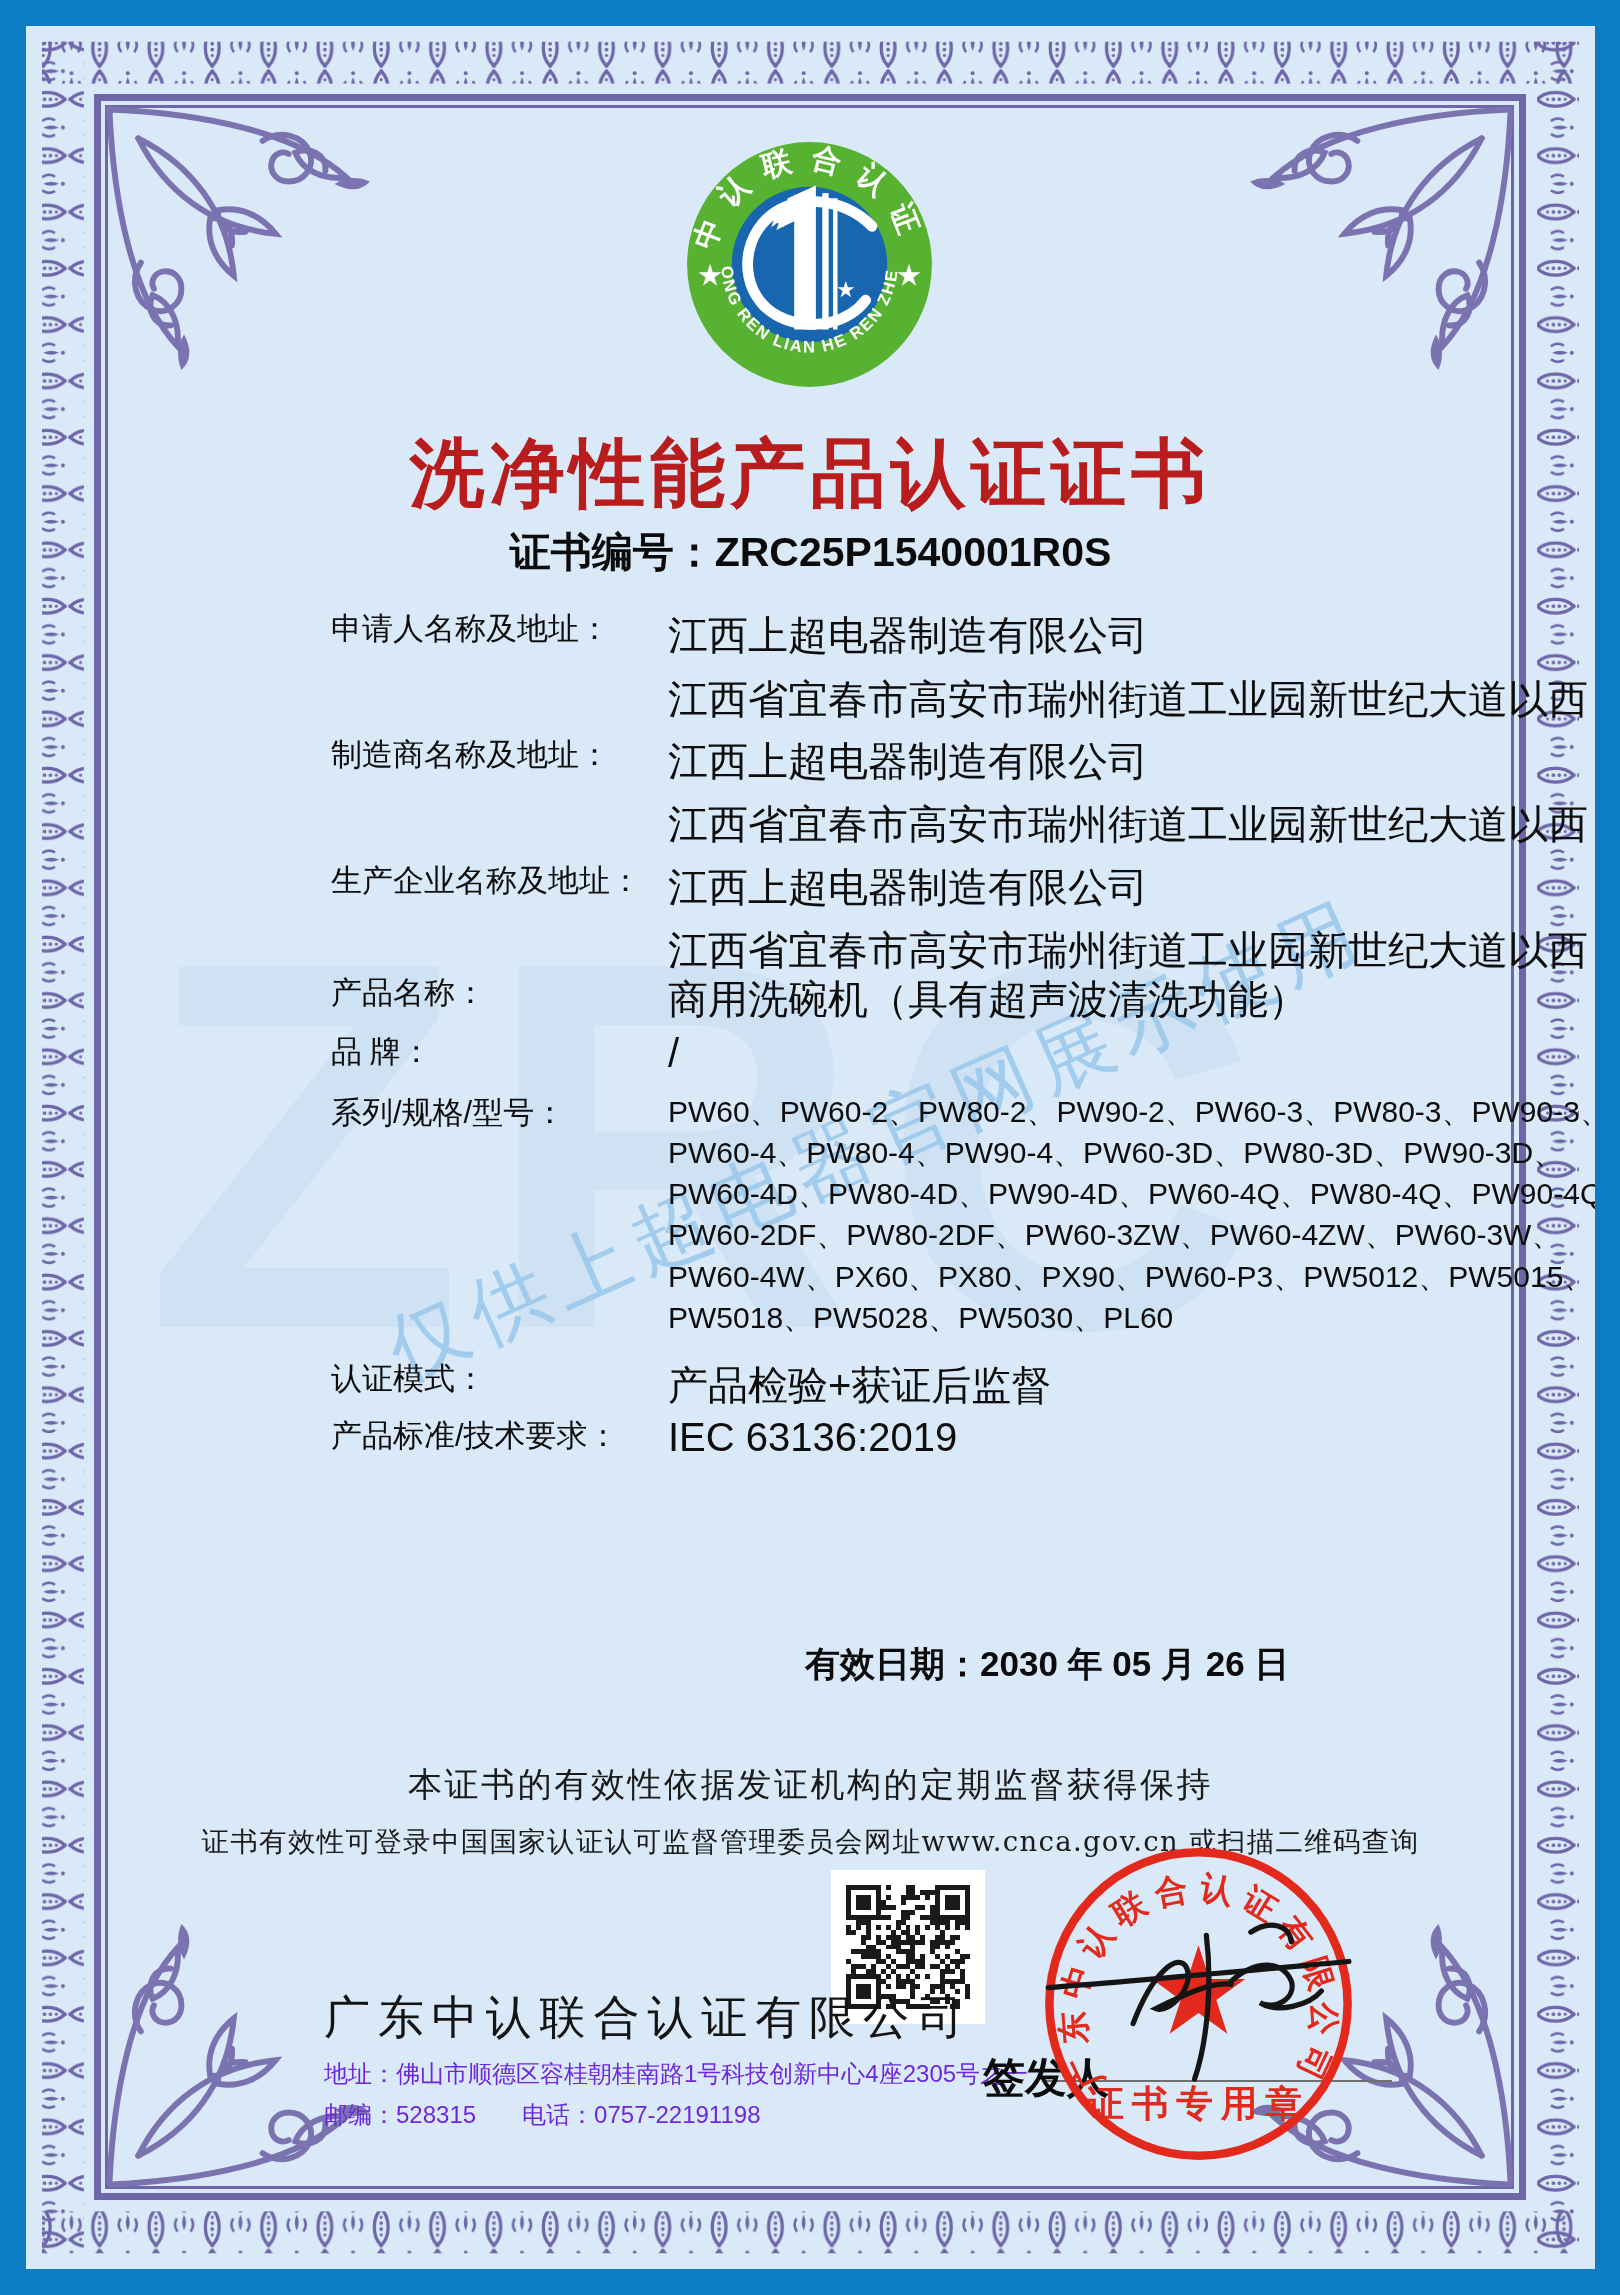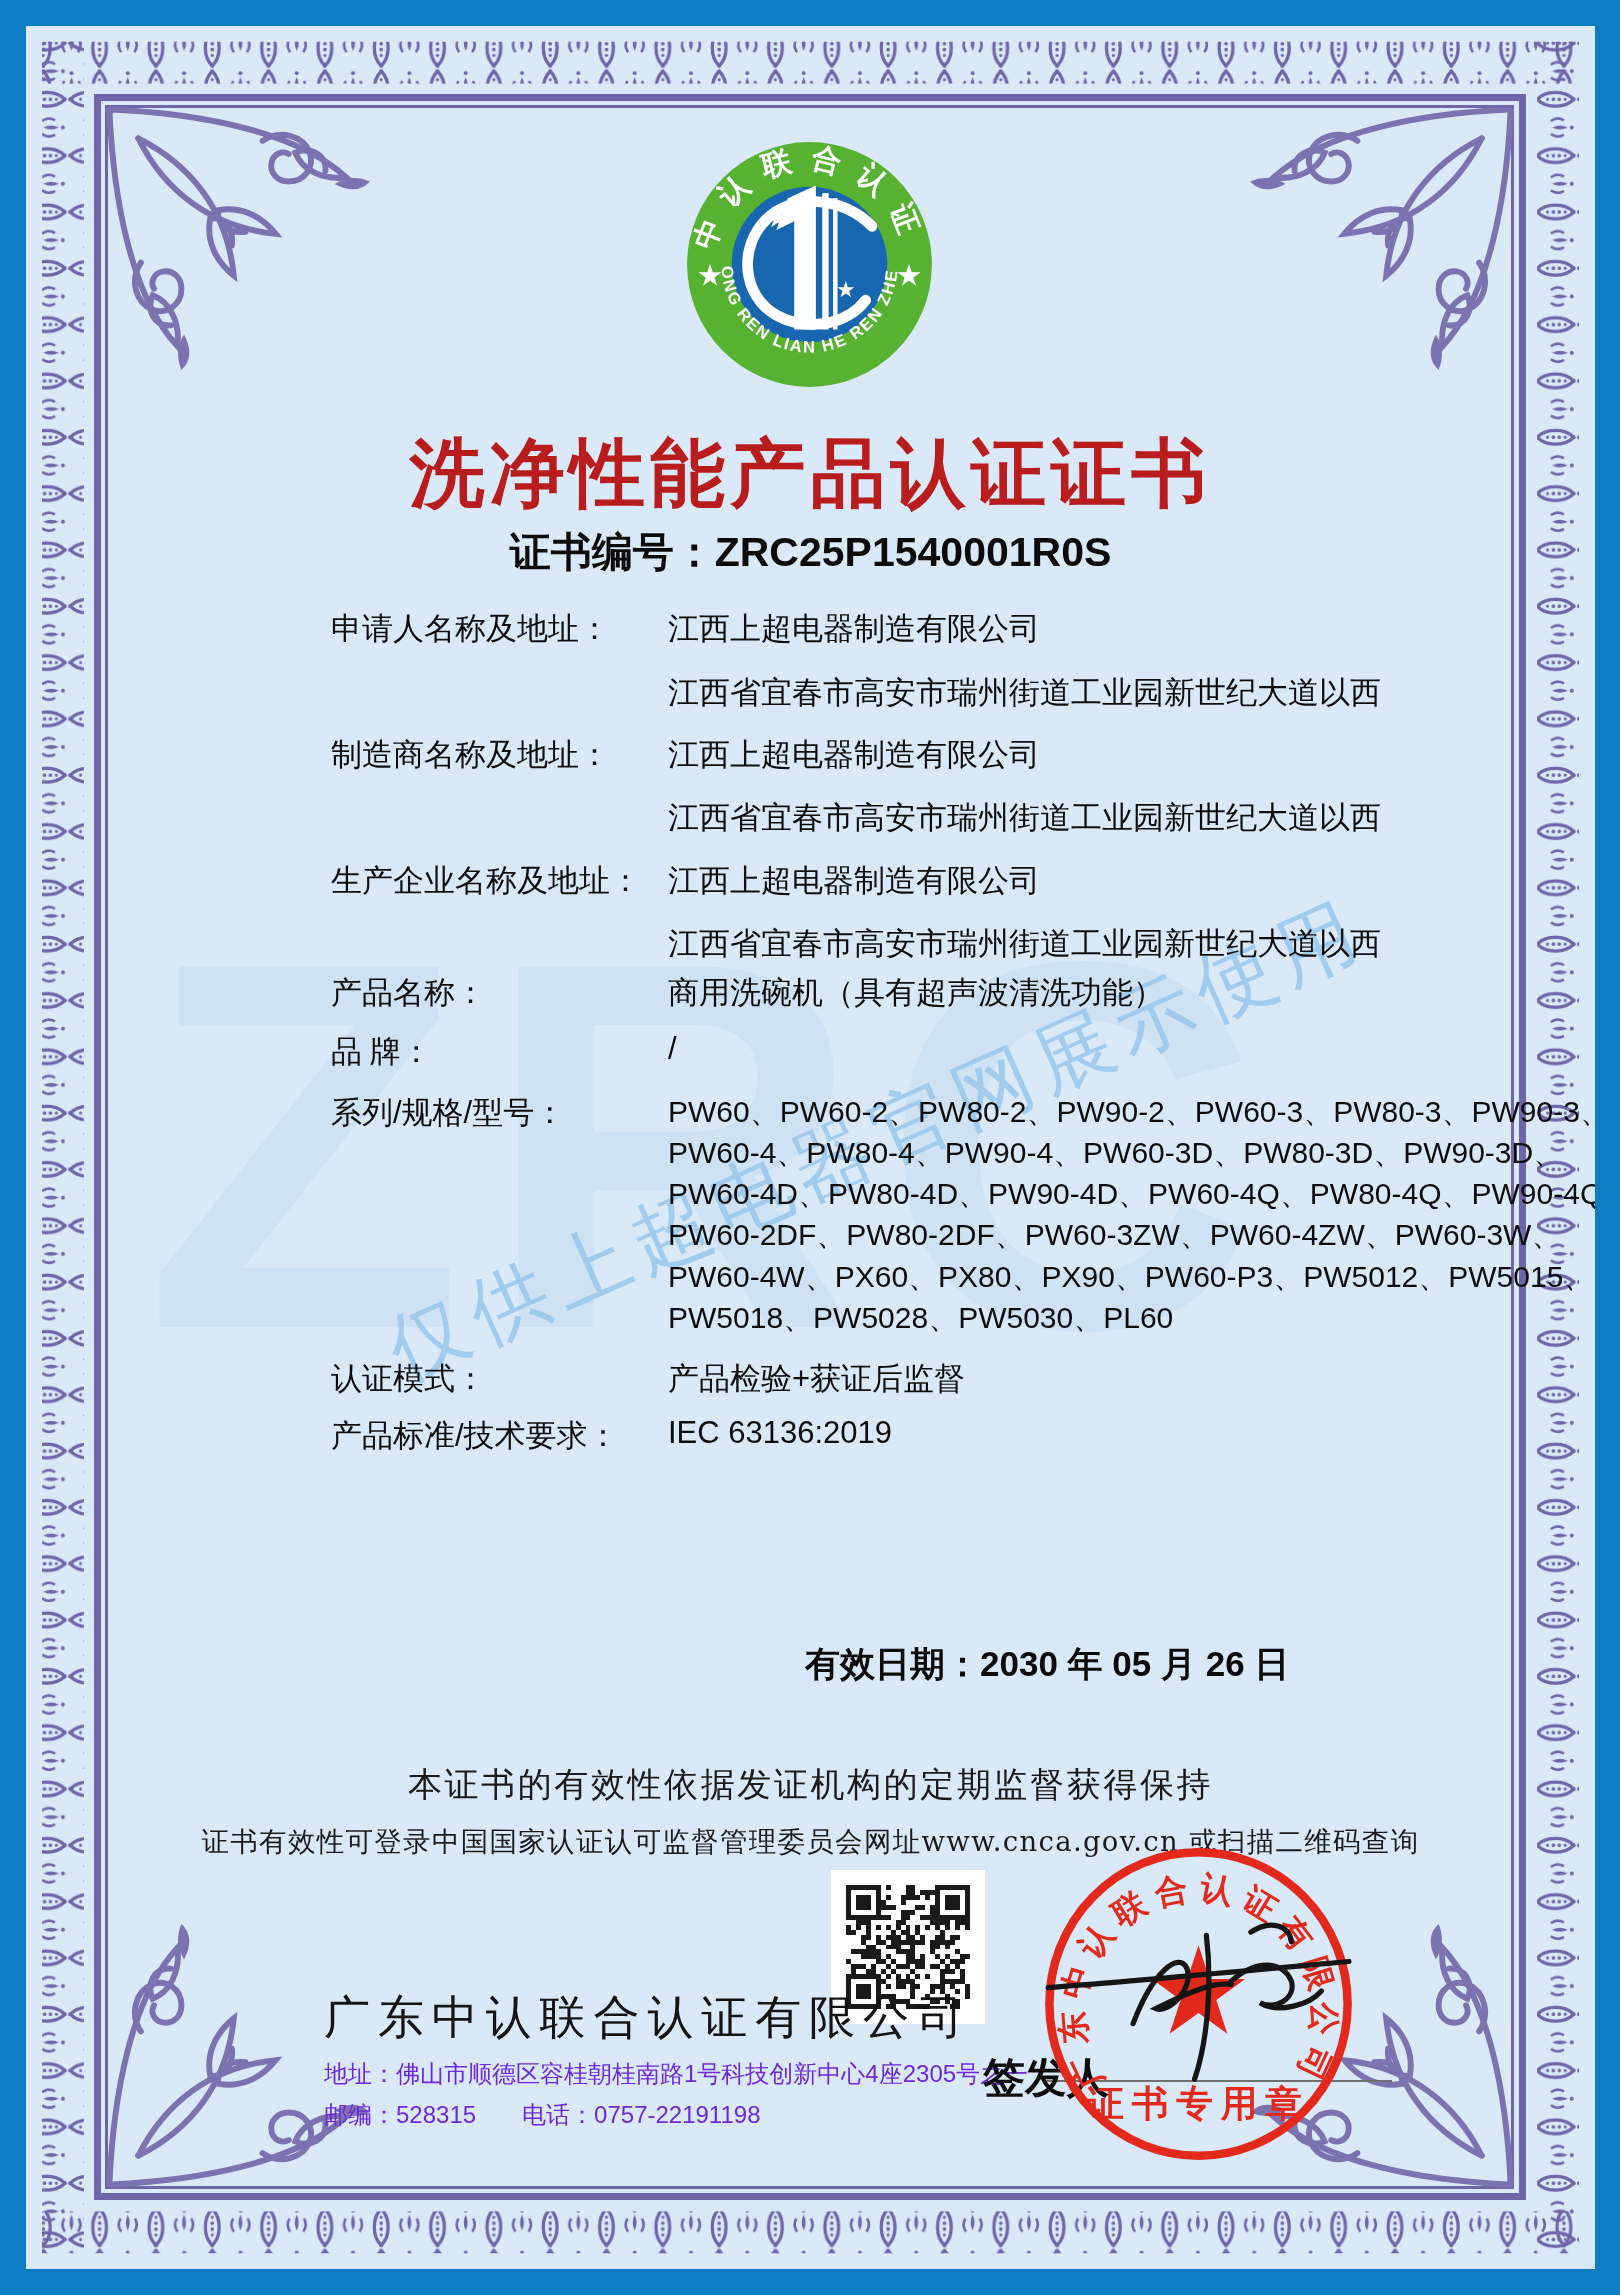--- a/index.html
+++ b/index.html
@@ -50,21 +50,21 @@
   }
   .certno{
     position:absolute;left:0;top:499px;width:100%;
     text-align:center;font-size:41px;font-weight:700;color:#0b0b0b;z-index:2;
   }
   .row-label{
     position:absolute;left:305px;font-size:31px;color:#0d0d0d;
     white-space:nowrap;z-index:2;
   }
   .row-value{
-    position:absolute;left:642px;font-size:31px;color:#0d0d0d;
+    position:absolute;left:642px;font-size:40px;color:#0d0d0d;
     white-space:nowrap;z-index:2;
   }
   .model-line{
     position:absolute;left:642px;font-size:30px;color:#0d0d0d;
     white-space:nowrap;z-index:2;
   }
   .statement{
     position:absolute;left:0;top:1500px;width:100%;text-align:center;
     font-size:35px;color:#0b0b0b;z-index:2;
   }

